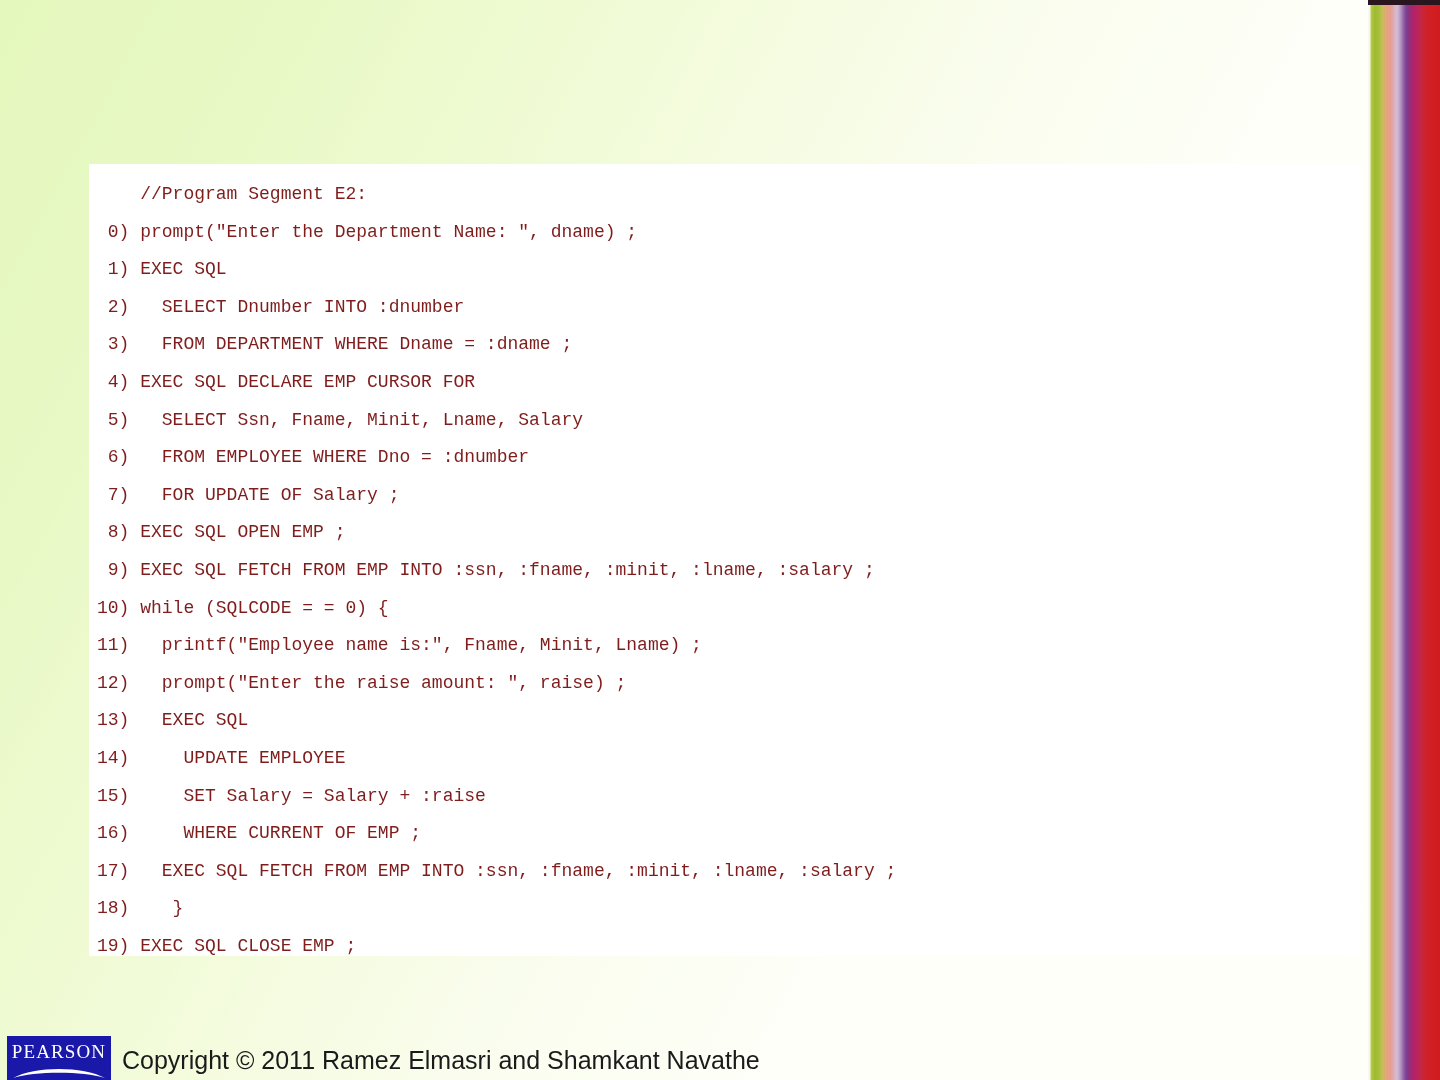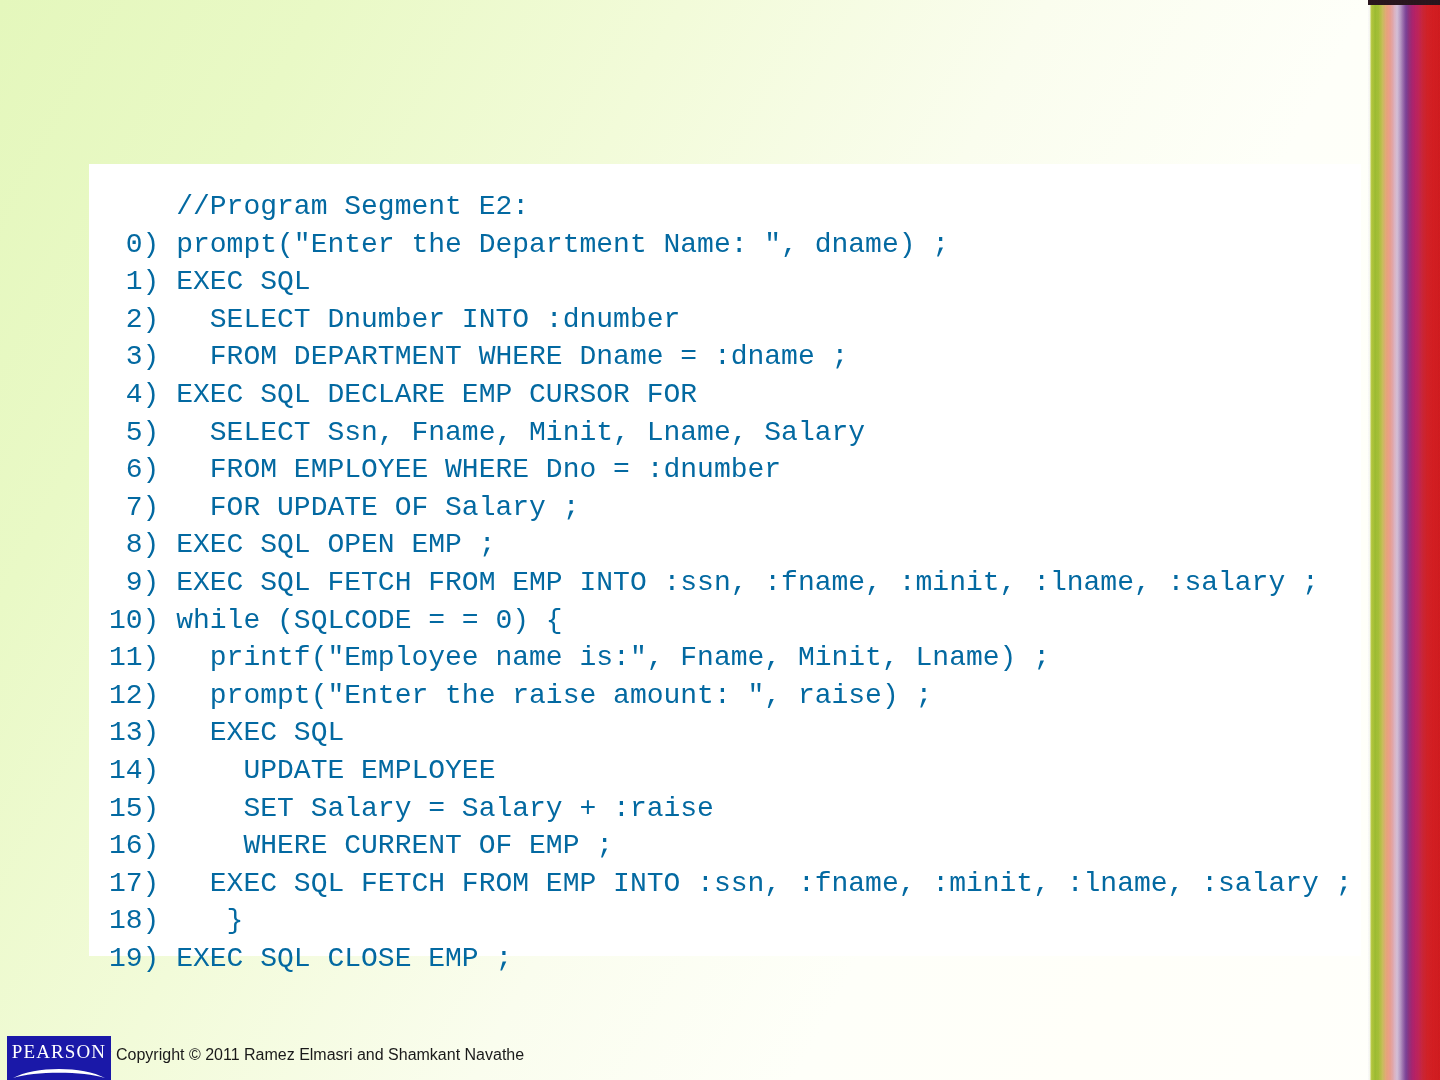--- a/index.html
+++ b/index.html
@@ -106,25 +106,25 @@
     top: 164px;
     width: 1272px;
     height: 792px;
     background: #ffffff;
     box-sizing: border-box;
     padding: 8px 0 0 0;
   }
 
   #code-listing {
     font-family: "Liberation Mono", "DejaVu Sans Mono", monospace;
-    font-size: 28px;
+    font-size: 18px;
     line-height: 37.6px;
-    color: #0369a1;
+    color: #7f1d1d;
     white-space: pre;
-    margin: 12px;
+    margin: 0;
     padding: 4px 0 0 8px;
     letter-spacing: 0px;
   }
   .code-line {
     white-space: pre;
     display: block;
     height: 37.6px;
   }
 
   
@@ -175,24 +175,24 @@
   #pearson-swoosh {
     position: absolute;
     left: 6px;
     top: 28px;
     width: 92px;
     height: 16px;
   }
 
   #copyright {
     position: absolute;
-    left: 116px;
+    left: 122px;
     top: 1046px;
     font-family: "Liberation Sans", sans-serif;
-    font-size: 16px;
+    font-size: 25px;
     font-weight: 400;
     color: #1a1a1a;
     white-space: nowrap;
     text-align: center;
   }
 </style>
 </head>
 <body>
 
 <div id="slide">

